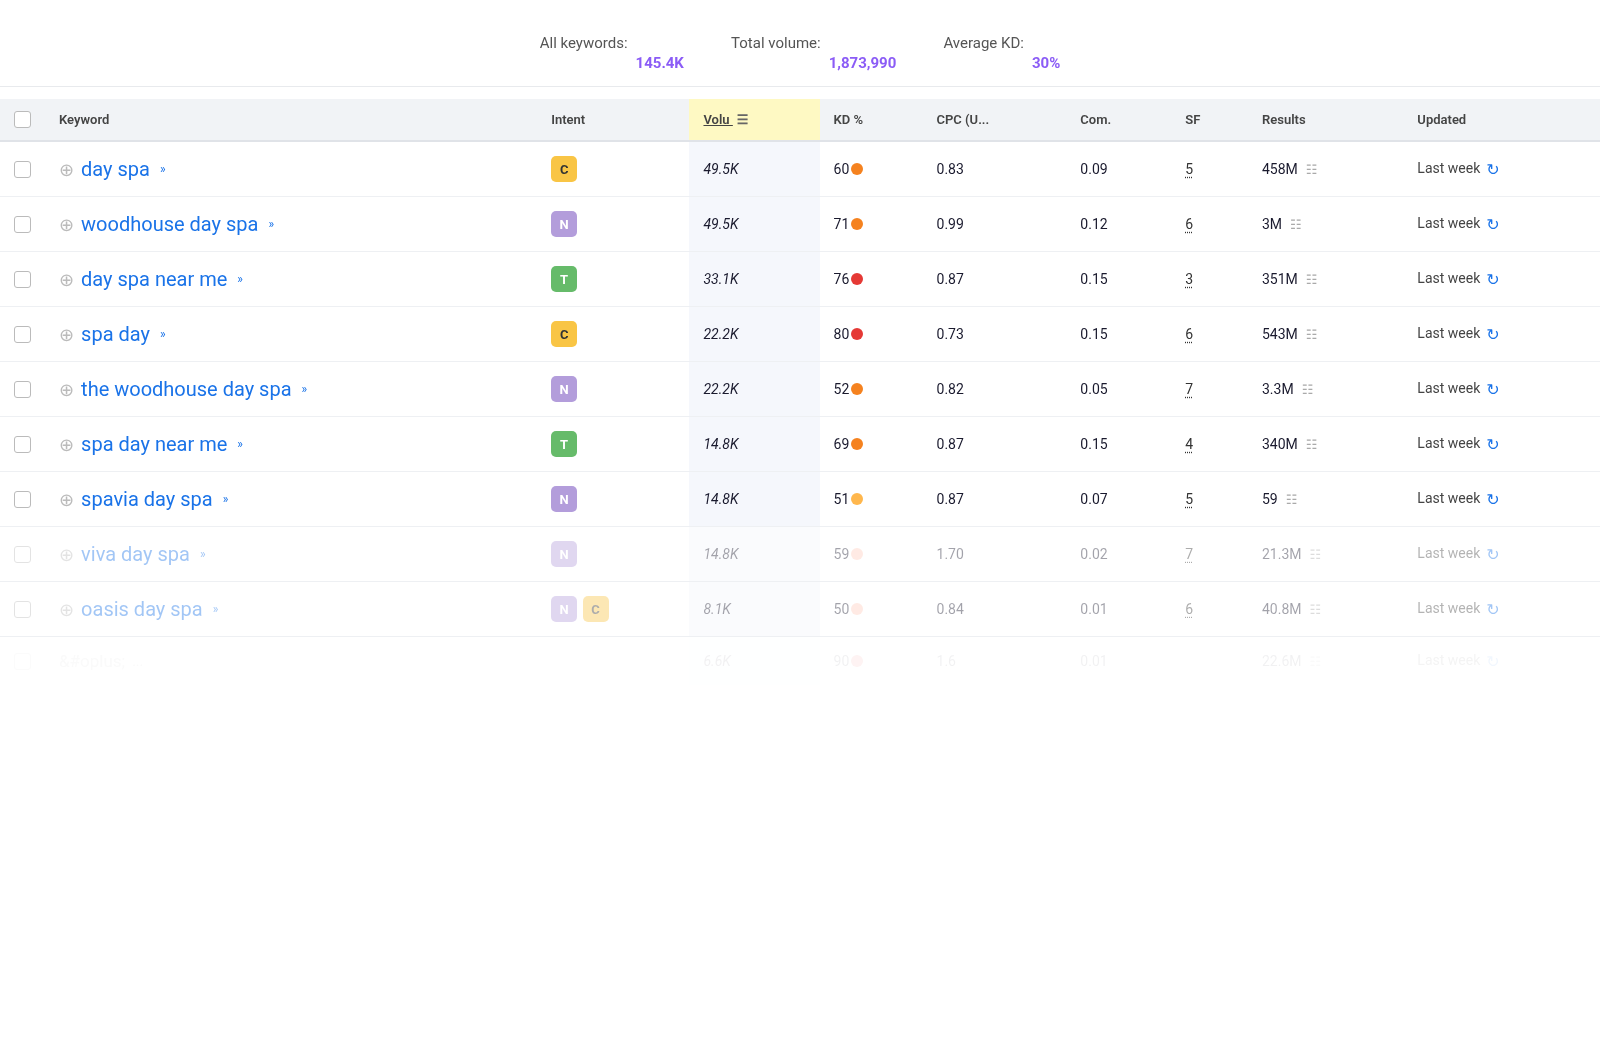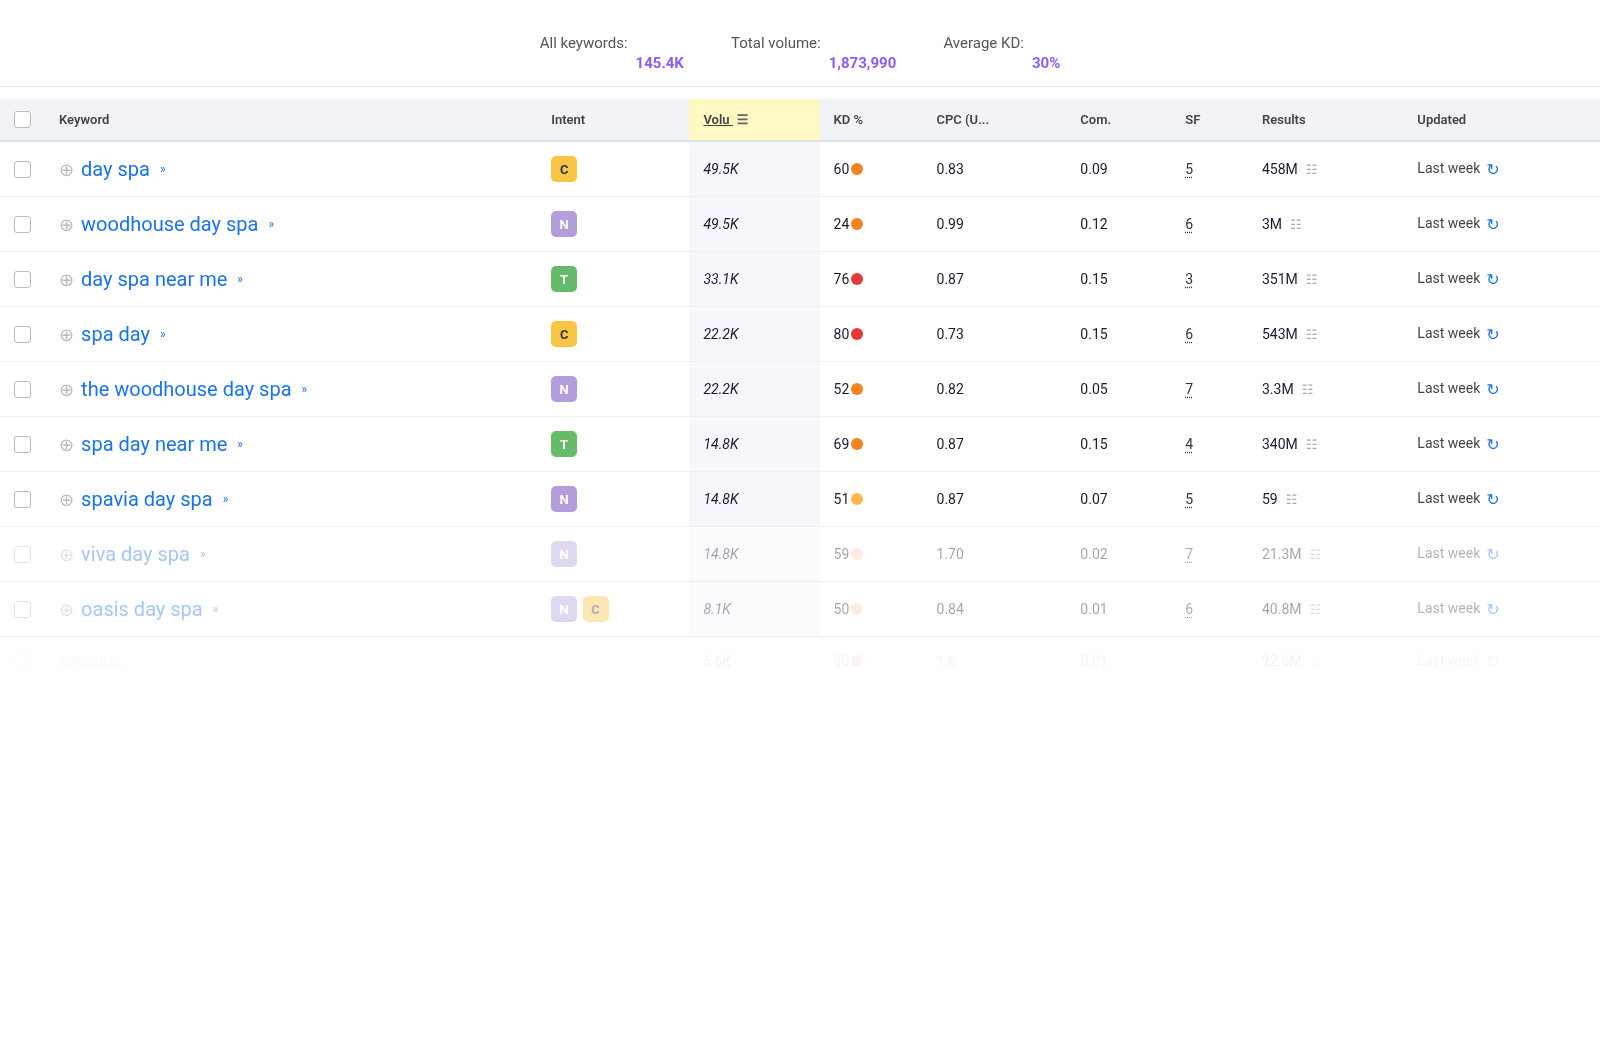--- a/index.html
+++ b/index.html
@@ -296,21 +296,21 @@
             <div class="kw-cell">
         <span class="kw-add-icon" style="color:#bbb; font-size:18px;">⊕</span>
         <a href="#" class="kw-link">woodhouse day spa</a>
         <span class="dbl-arrow">»</span>
       </div>
           </td>
           <td><span class="intent-badge intent-N">N</span></td>
           <td class="col-vol-data">49.5K</td>
           <td>
             <div class="kd-cell">
-              <span>24</span>
+              <span>71</span>
               <span class="kd-dot dot-orange"></span>
             </div>
           </td>
           <td>0.99</td>
           <td>0.12</td>
           <td><span class="sf-val">6</span></td>
           <td>
             <div class="results-cell">
               <span>3M</span>
               <span class="results-icon">☷</span>

